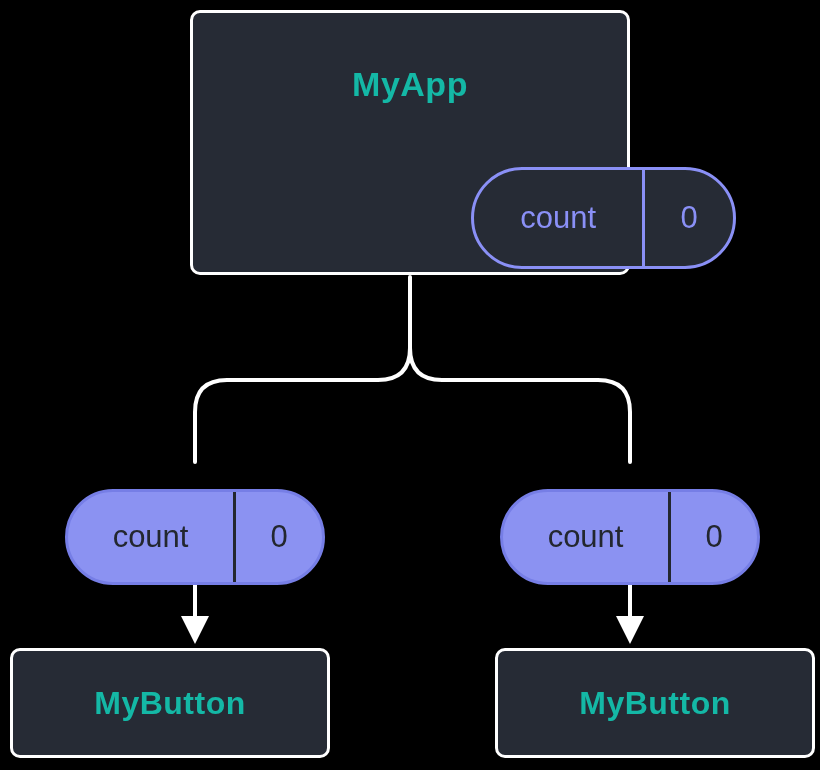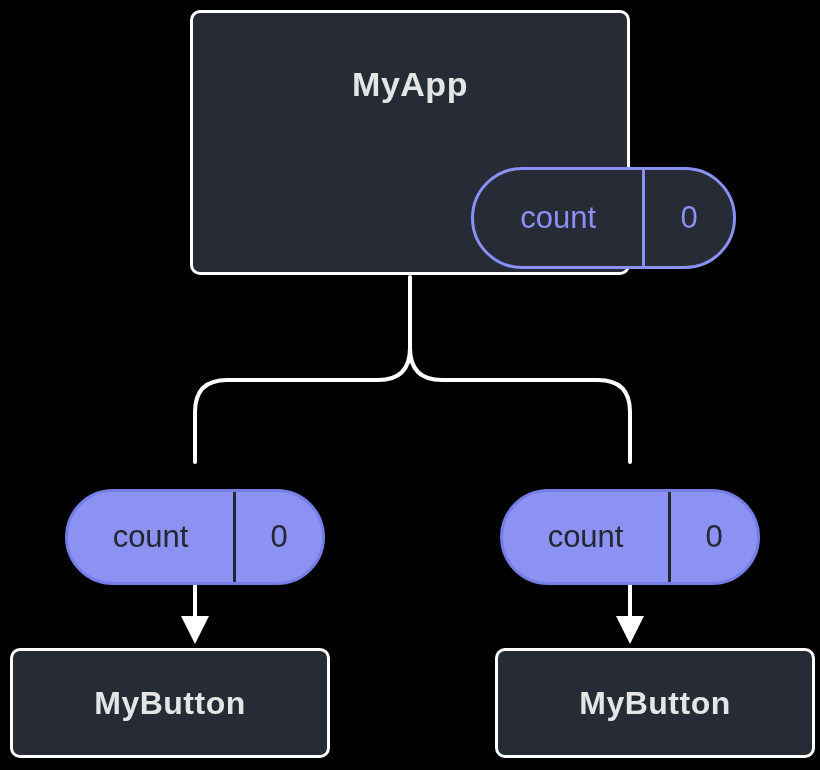--- a/index.html
+++ b/index.html
@@ -11,21 +11,21 @@
     overflow:hidden;
   }
   .card{
     position:absolute;
     background:#262b35;
     border:3px solid #ffffff;
     border-radius:10px;
     box-sizing:border-box;
   }
   .card-title{
-    color:#e5e5e5;
+    color:#14b8a6;
     font-weight:700;
     font-size:34px;
     text-align:center;
     letter-spacing:0.5px;
   }
   #root-card{left:190px;top:10px;width:440px;height:265px;}
   #root-card .card-title{margin-top:52px;}
 
   .pill{
     position:absolute;

